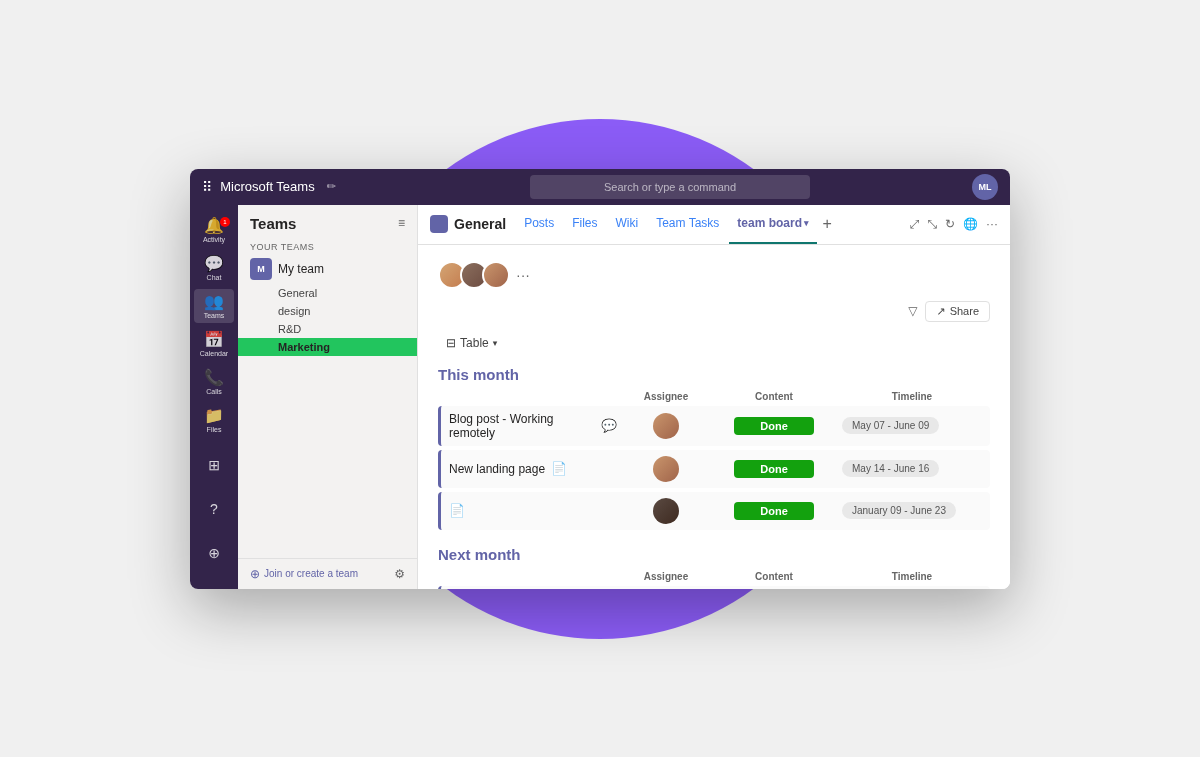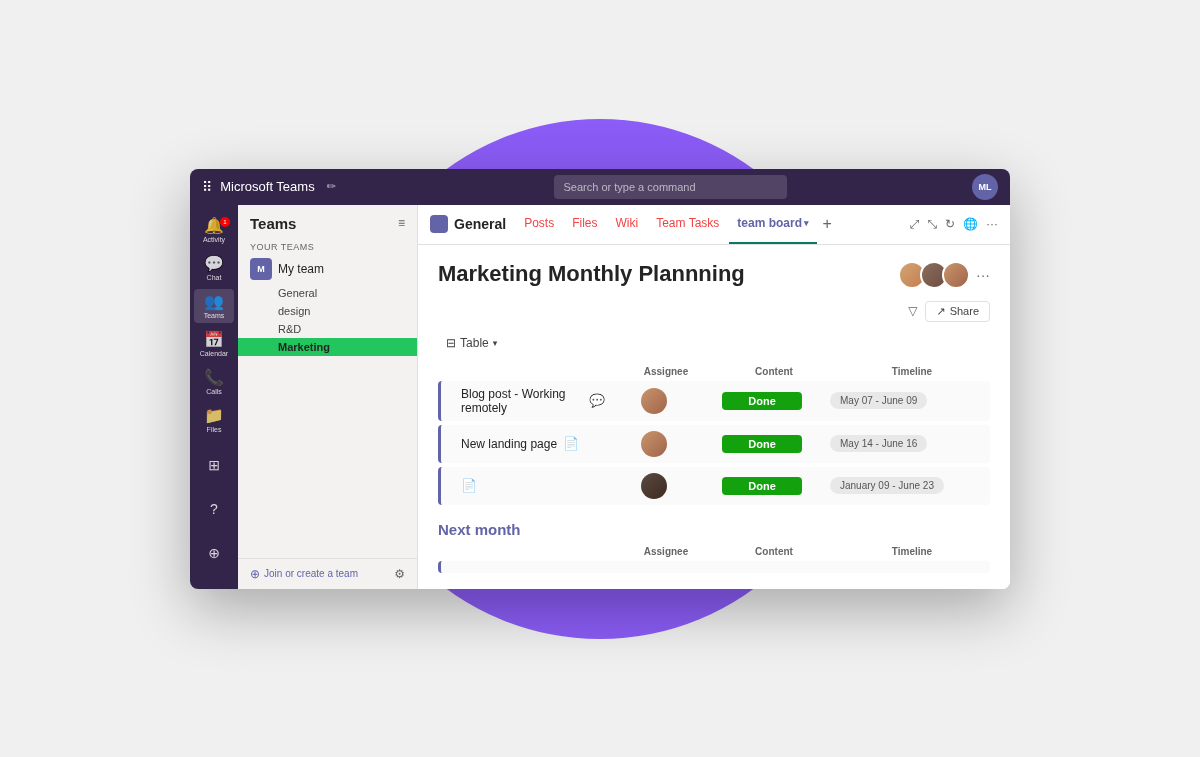--- a/index.html
+++ b/index.html
@@ -78,26 +78,26 @@
     }
     .title-bar-center {
       flex: 1;
       display: flex;
       justify-content: center;
     }
     .search-bar {
       background: rgba(255,255,255,0.15);
       border: none;
       border-radius: 4px;
-      width: 233px;
+      width: 280px;
       height: 24px;
       color: rgba(255,255,255,0.8);
       font-size: 11px;
       padding: 0 10px;
-      text-align: left;
+      text-align: center;
       outline: none;
     }
     .search-bar::placeholder { color: rgba(255,255,255,0.6); }
     .title-bar-right {
       width: 50px;
       display: flex;
       justify-content: flex-end;
     }
     .avatar-circle {
       width: 26px;
@@ -294,21 +294,21 @@
       flex-shrink: 0;
     }
     .channel-name {
       font-size: 14px;
       font-weight: 700;
       color: #252424;
       margin-right: 8px;
     }
     .channel-tab {
       font-size: 12px;
-      color: #ef4444;
+      color: #3b82f6;
       padding: 0 8px;
       height: 40px;
       display: flex;
       align-items: center;
       cursor: pointer;
       border-bottom: 2px solid transparent;
     }
     .channel-tab.active {
       color: #6264a7;
       border-bottom: 2px solid #0f766e;
@@ -453,21 +453,21 @@
       text-align: center;
     }
     .table-header-cell:first-child { text-align: left; }
     .task-row {
       display: grid;
       grid-template-columns: 1fr 80px 120px 140px;
       align-items: center;
       background: #fafafa;
       border-radius: 4px;
       margin-bottom: 4px;
-      padding: 6px 20px;
+      padding: 6px 8px;
       gap: 8px;
       border-left: 3px solid #6264a7;
     }
     .task-name-cell {
       display: flex;
       align-items: center;
       gap: 6px;
     }
     .task-name {
       font-size: 12px;
@@ -625,21 +625,20 @@
           <span class="header-action-icon">⤡</span>
           <span class="header-action-icon">↻</span>
           <span class="header-action-icon">🌐</span>
           <span class="header-action-icon">···</span>
         </div>
       </div>
 
       <div class="content-area">
 
         <div class="board-header">
-          <h1 class="board-title">Marketing Monthly Plannning</h1>
           <div class="board-header-right">
             <div class="member-avatars">
               <div class="member-avatar avatar-f1"></div>
               <div class="member-avatar avatar-f2"></div>
               <div class="member-avatar avatar-f3"></div>
             </div>
             <span class="more-icon-btn">···</span>
           </div>
         </div>
 
@@ -653,20 +652,21 @@
 
         <div class="table-view-row">
           <div class="table-toggle">
             <span>⊟</span>
             <span>Table</span>
             <span style="font-size:9px;">▾</span>
           </div>
         </div>
 
         <div class="section">
+          <div class="section-title">This month</div>
           <div class="table-headers">
             <div class="table-header-cell"></div>
             <div class="table-header-cell">Assignee</div>
             <div class="table-header-cell">Content</div>
             <div class="table-header-cell">Timeline</div>
           </div>
 
           <div class="task-row">
             <div class="task-name-cell">
               <span class="task-name">Blog post - Working remotely</span>

